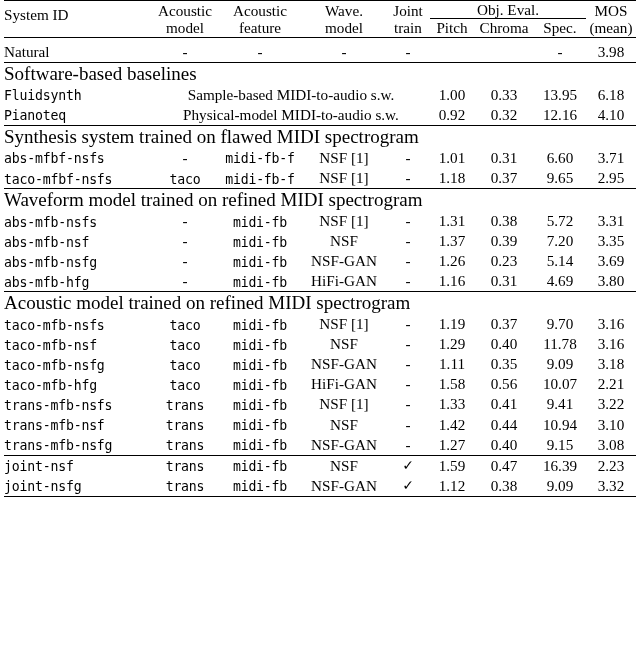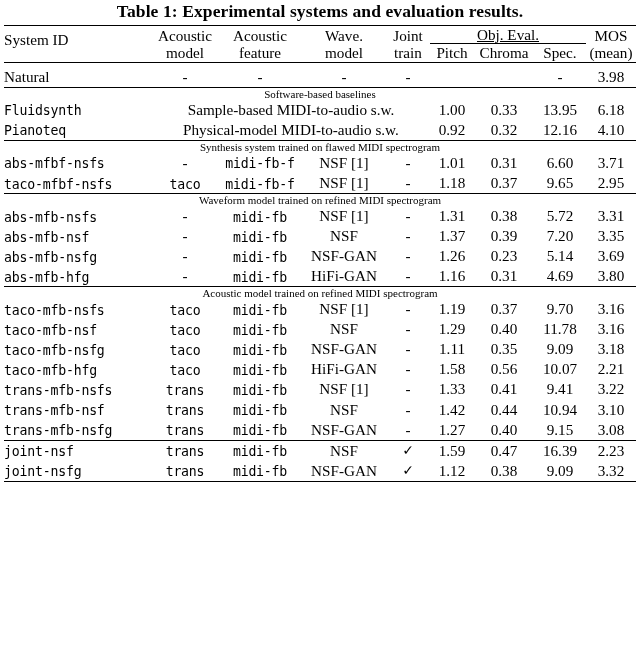--- a/index.html
+++ b/index.html
@@ -50,54 +50,50 @@
   
   .hdr td {
     font-size: 15.2px;
     padding: 2px 2px 0 2px;
     line-height: 1.14;
     text-align: center;
   }
   .hdr td.left { text-align: left; }
   .objhead {
     border-bottom: 1px solid #000;
-    text-decoration: underline;
   }
 
   .cellpad { padding: 1.5px 2px; }
 
   td.c { text-align: center; }
   td.l { text-align: left; }
 
   .mono {
     font-family: "DejaVu Sans Mono", monospace;
     font-size: 13.2px;
     letter-spacing: -0.2px;
   }
   .sec td {
-    font-size: 11px;
+    font-size: 19px;
     padding: 2.5px 2px 1.5px 2px;
-    text-align: center;
+    text-align: left;
   }
   .spanmid {
     text-align: center;
   }
   .check {
     font-size: 14px;
   }
   .rowline td { line-height: 1.32; }
 </style>
 </head>
 <body>
 
 <div class="page">
 
-  <div class="caption">
-    <span class="cap-label">Table 1</span><span>: Experimental systems and evaluation results.</span>
-  </div>
 
   <table class="tbl">
     <colgroup>
       <col style="width:148px">
       <col style="width:66px">
       <col style="width:84px">
       <col style="width:84px">
       <col style="width:44px">
       <col style="width:44px">
       <col style="width:60px">

